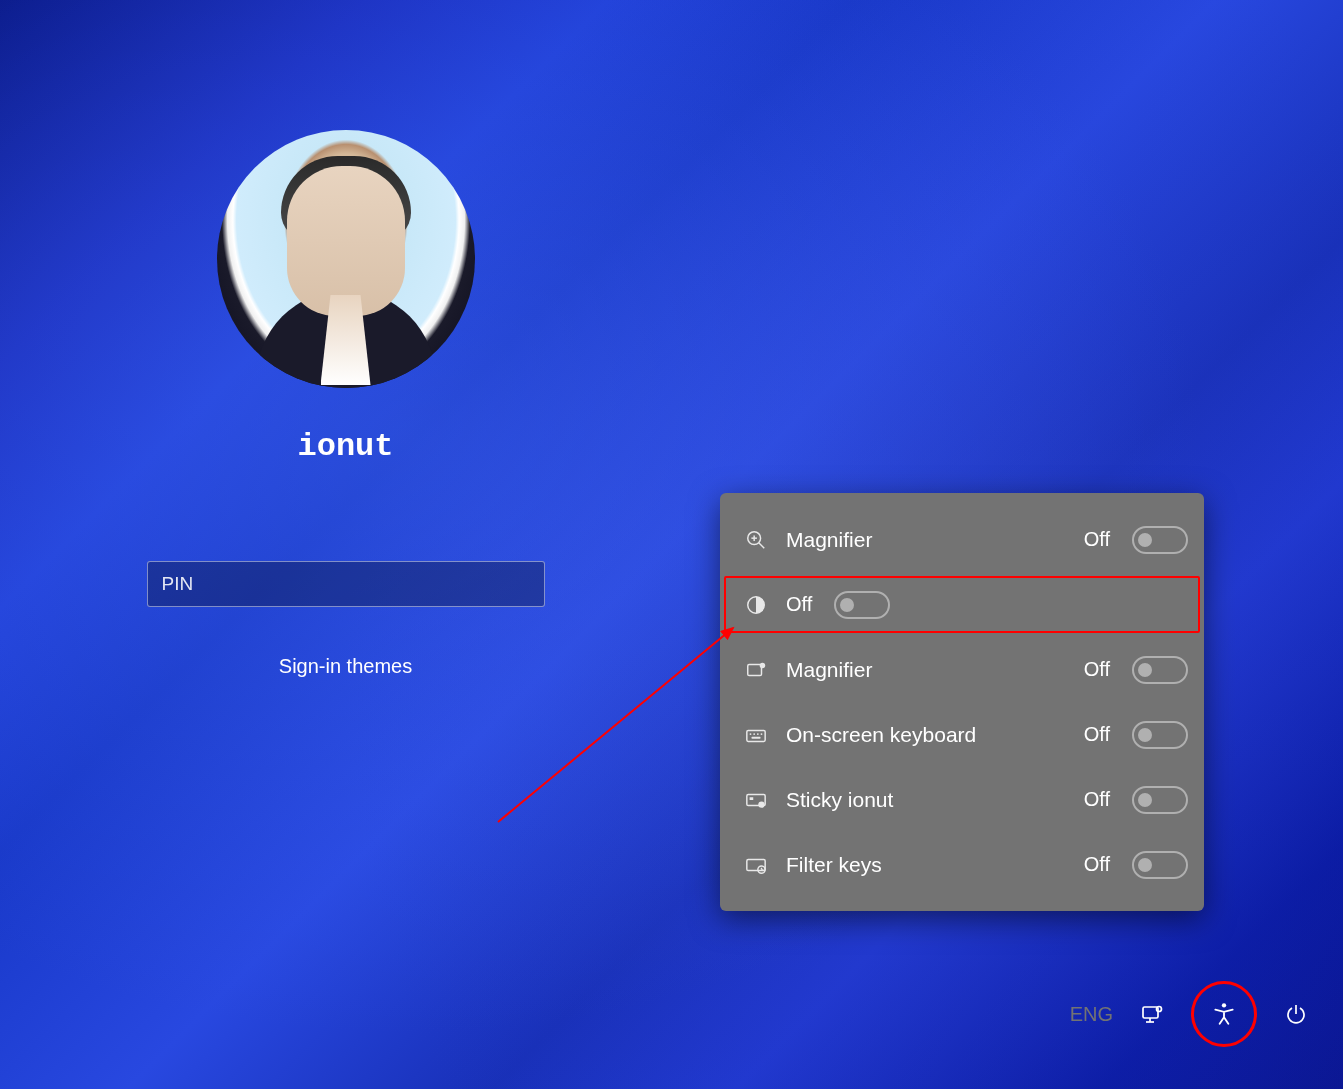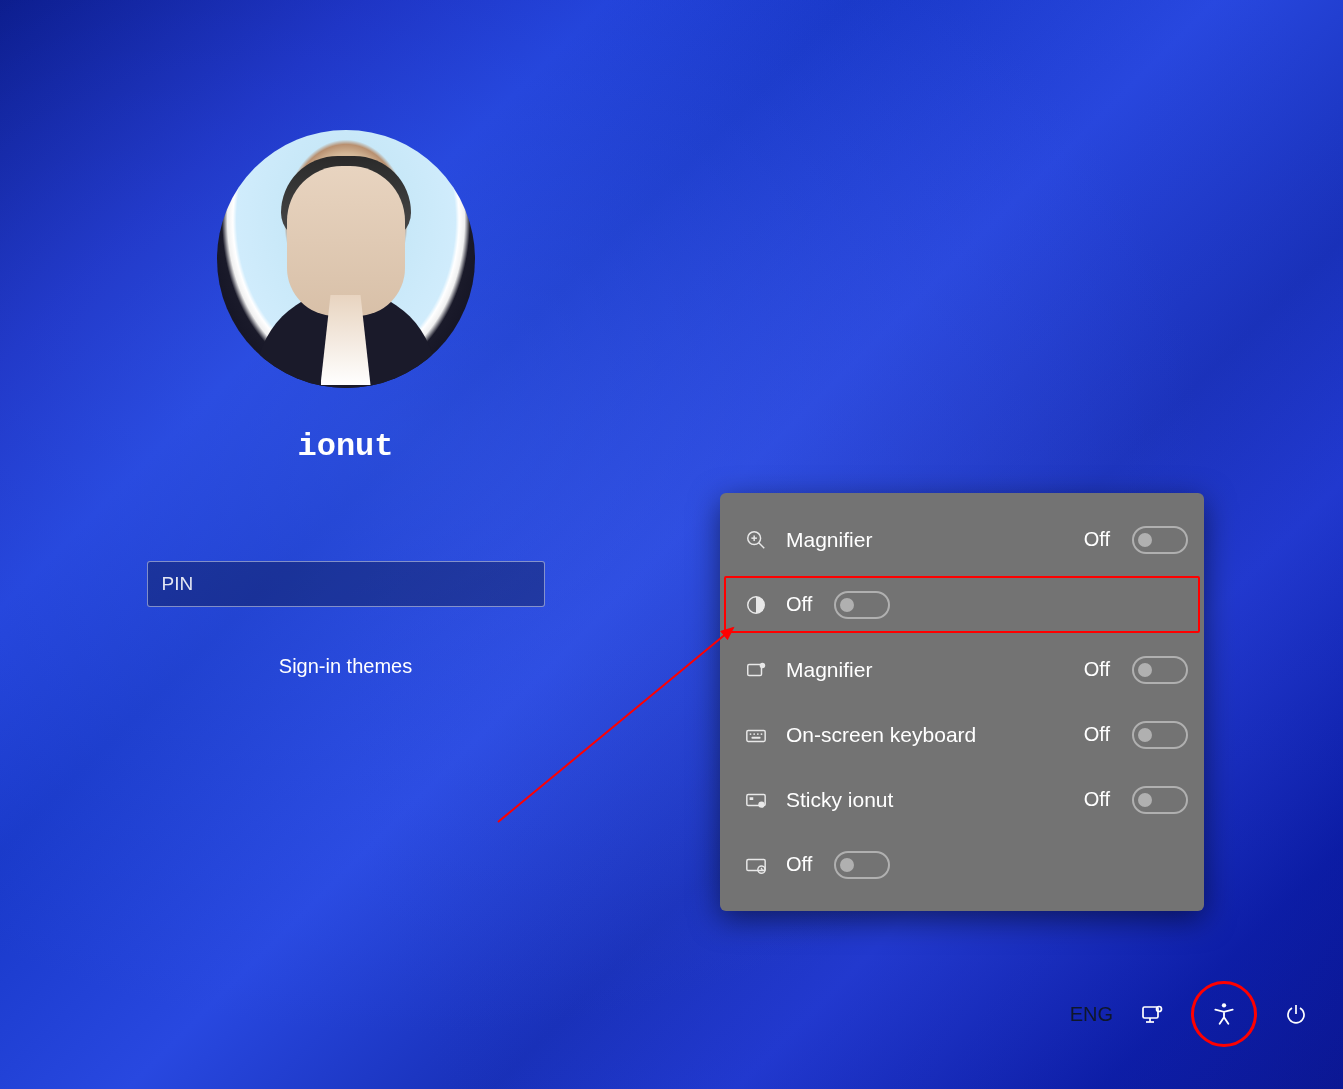--- a/index.html
+++ b/index.html
@@ -153,21 +153,21 @@
     }
     .bottom-bar {
       position: absolute;
       bottom: 42px; right: 34px;
       display: flex;
       align-items: center;
       gap: 26px;
     }
     .lang {
       font-size: 20px;
-      color: #0f172a;
+      color: #737373;
       font-weight: 500;
       cursor: pointer;
     }
     .bar-icon {
       width: 26px; height: 26px;
       display: flex; align-items: center; justify-content: center;
       cursor: pointer;
     }
     .bar-icon svg { width: 24px; height: 24px; stroke: #ffffff; fill: none; stroke-width: 1.7; }
     .a11y-button-circle {
@@ -268,20 +268,21 @@
 
   <div class="a11y-row">
     <span class="a11y-icon">
       <svg viewBox="0 0 24 24">
           <rect x="2" y="6" width="20" height="12" rx="1.5"></rect>
           <circle cx="18" cy="17" r="4"></circle>
           <line x1="18" y1="15" x2="18" y2="17"></line>
           <line x1="18" y1="17" x2="20" y2="18"></line>
         </svg>
     </span>
+    <span class="a11y-label">Filter keys</span>
     <span class="a11y-state">Off</span>
     <div class="toggle"></div>
   </div>
 
 </div>
 
 <svg class="annotation-arrow" style="left:0;top:0;width:1343px;height:1089px;position:absolute;">
   <defs>
     <marker id="arrowhead" markerWidth="8" markerHeight="8" refX="6" refY="3" orient="auto">
       <polygon points="0 0, 7 3, 0 6" fill="#ff0000"></polygon>

